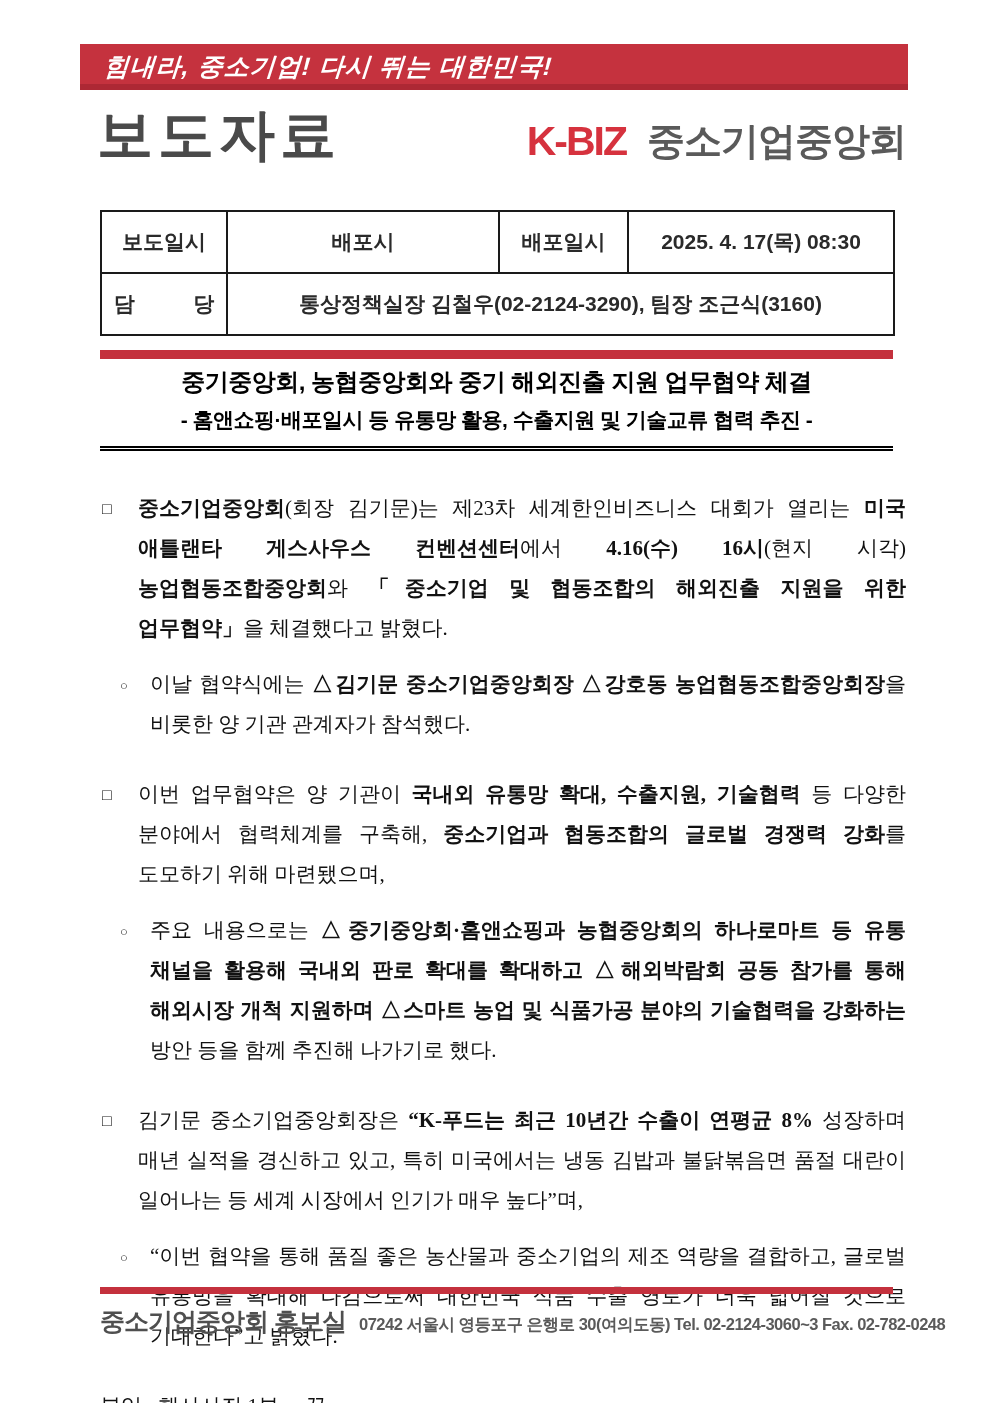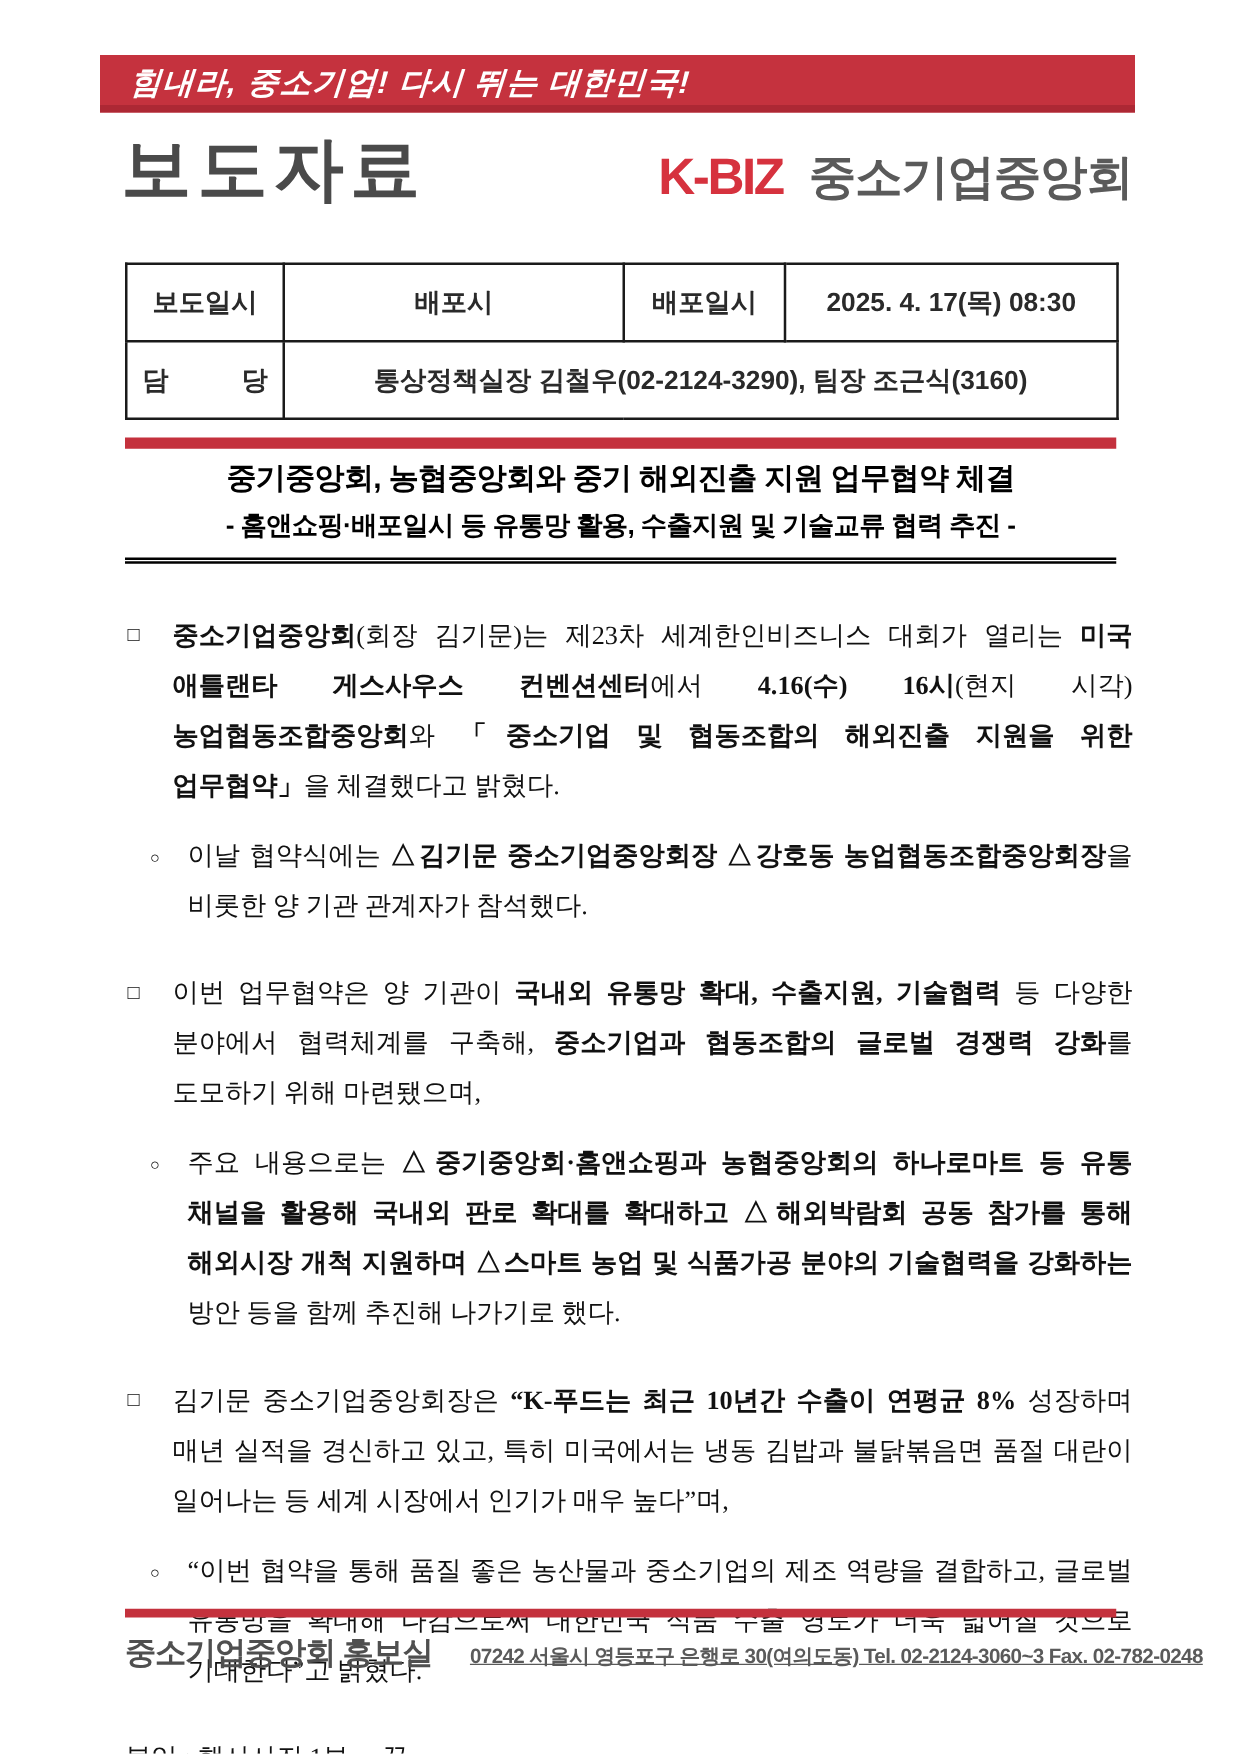--- a/index.html
+++ b/index.html
@@ -73,21 +73,21 @@
   .para .bullet { position:absolute; left:2px; top:1px; font-size:16px; color:#111; }
   .para.sub .bullet { left:3px; top:2px; font-size:13px; }
   .ptext b { font-weight:bold; }
   .closing { margin-top:30px; font-family:"Liberation Serif", serif; font-size:21px; color:#111; white-space:pre; }
 
   
   .footer { position:absolute; left:100px; top:1287px; width:806px; }
   .footer-rule { height:7px; background:#C4313D; width:793px; }
   .footer-row { margin-top:11px; display:flex; align-items:baseline; white-space:nowrap; }
   .footer-dept { font-size:25px; font-weight:700; color:#4f4f4f; letter-spacing:-1px; }
-  .footer-addr { margin-left:30px; font-size:16.5px; font-weight:600; color:#5a5a5a; letter-spacing:-0.5px;text-decoration:underline; }
+  .footer-addr { margin-left:13px; font-size:16.5px; font-weight:600; color:#5a5a5a; letter-spacing:-0.5px; }
 </style>
 </head>
 <body>
 
 <div class="page">
 
   <div class="banner">
     <span class="banner-slogan">힘내라, 중소기업! 다시 뛰는 대한민국!</span>
   </div>
 

